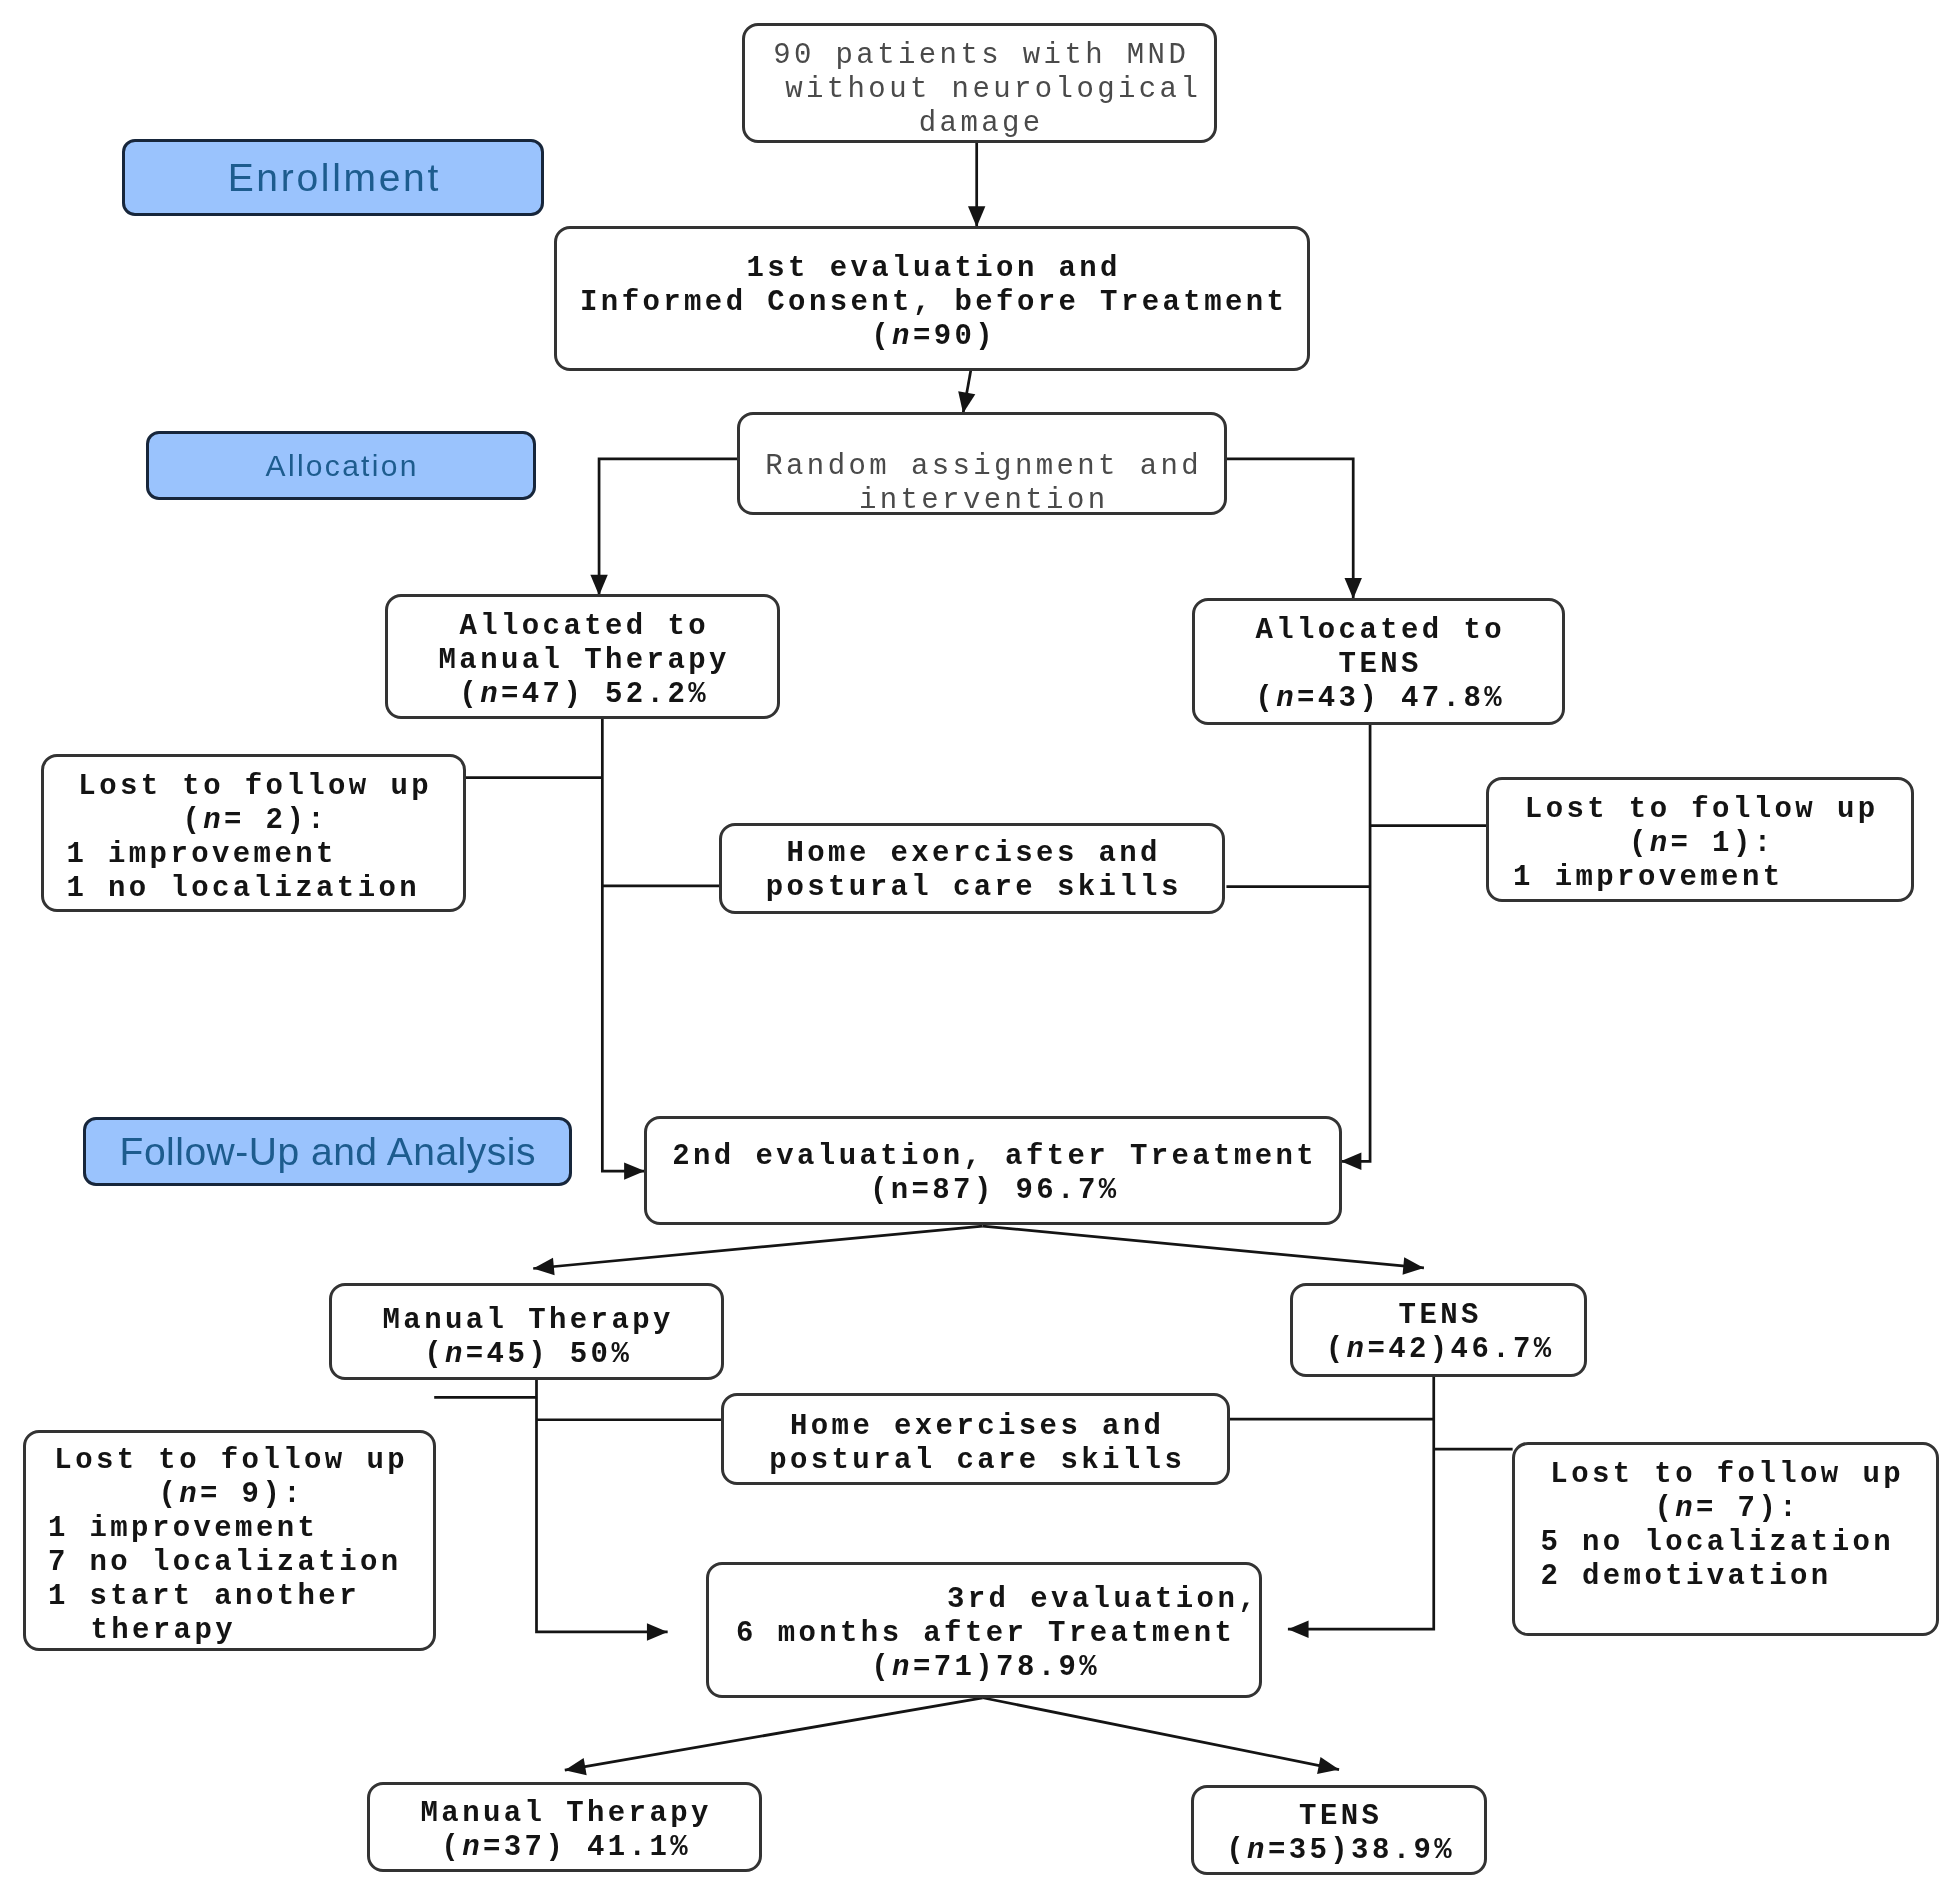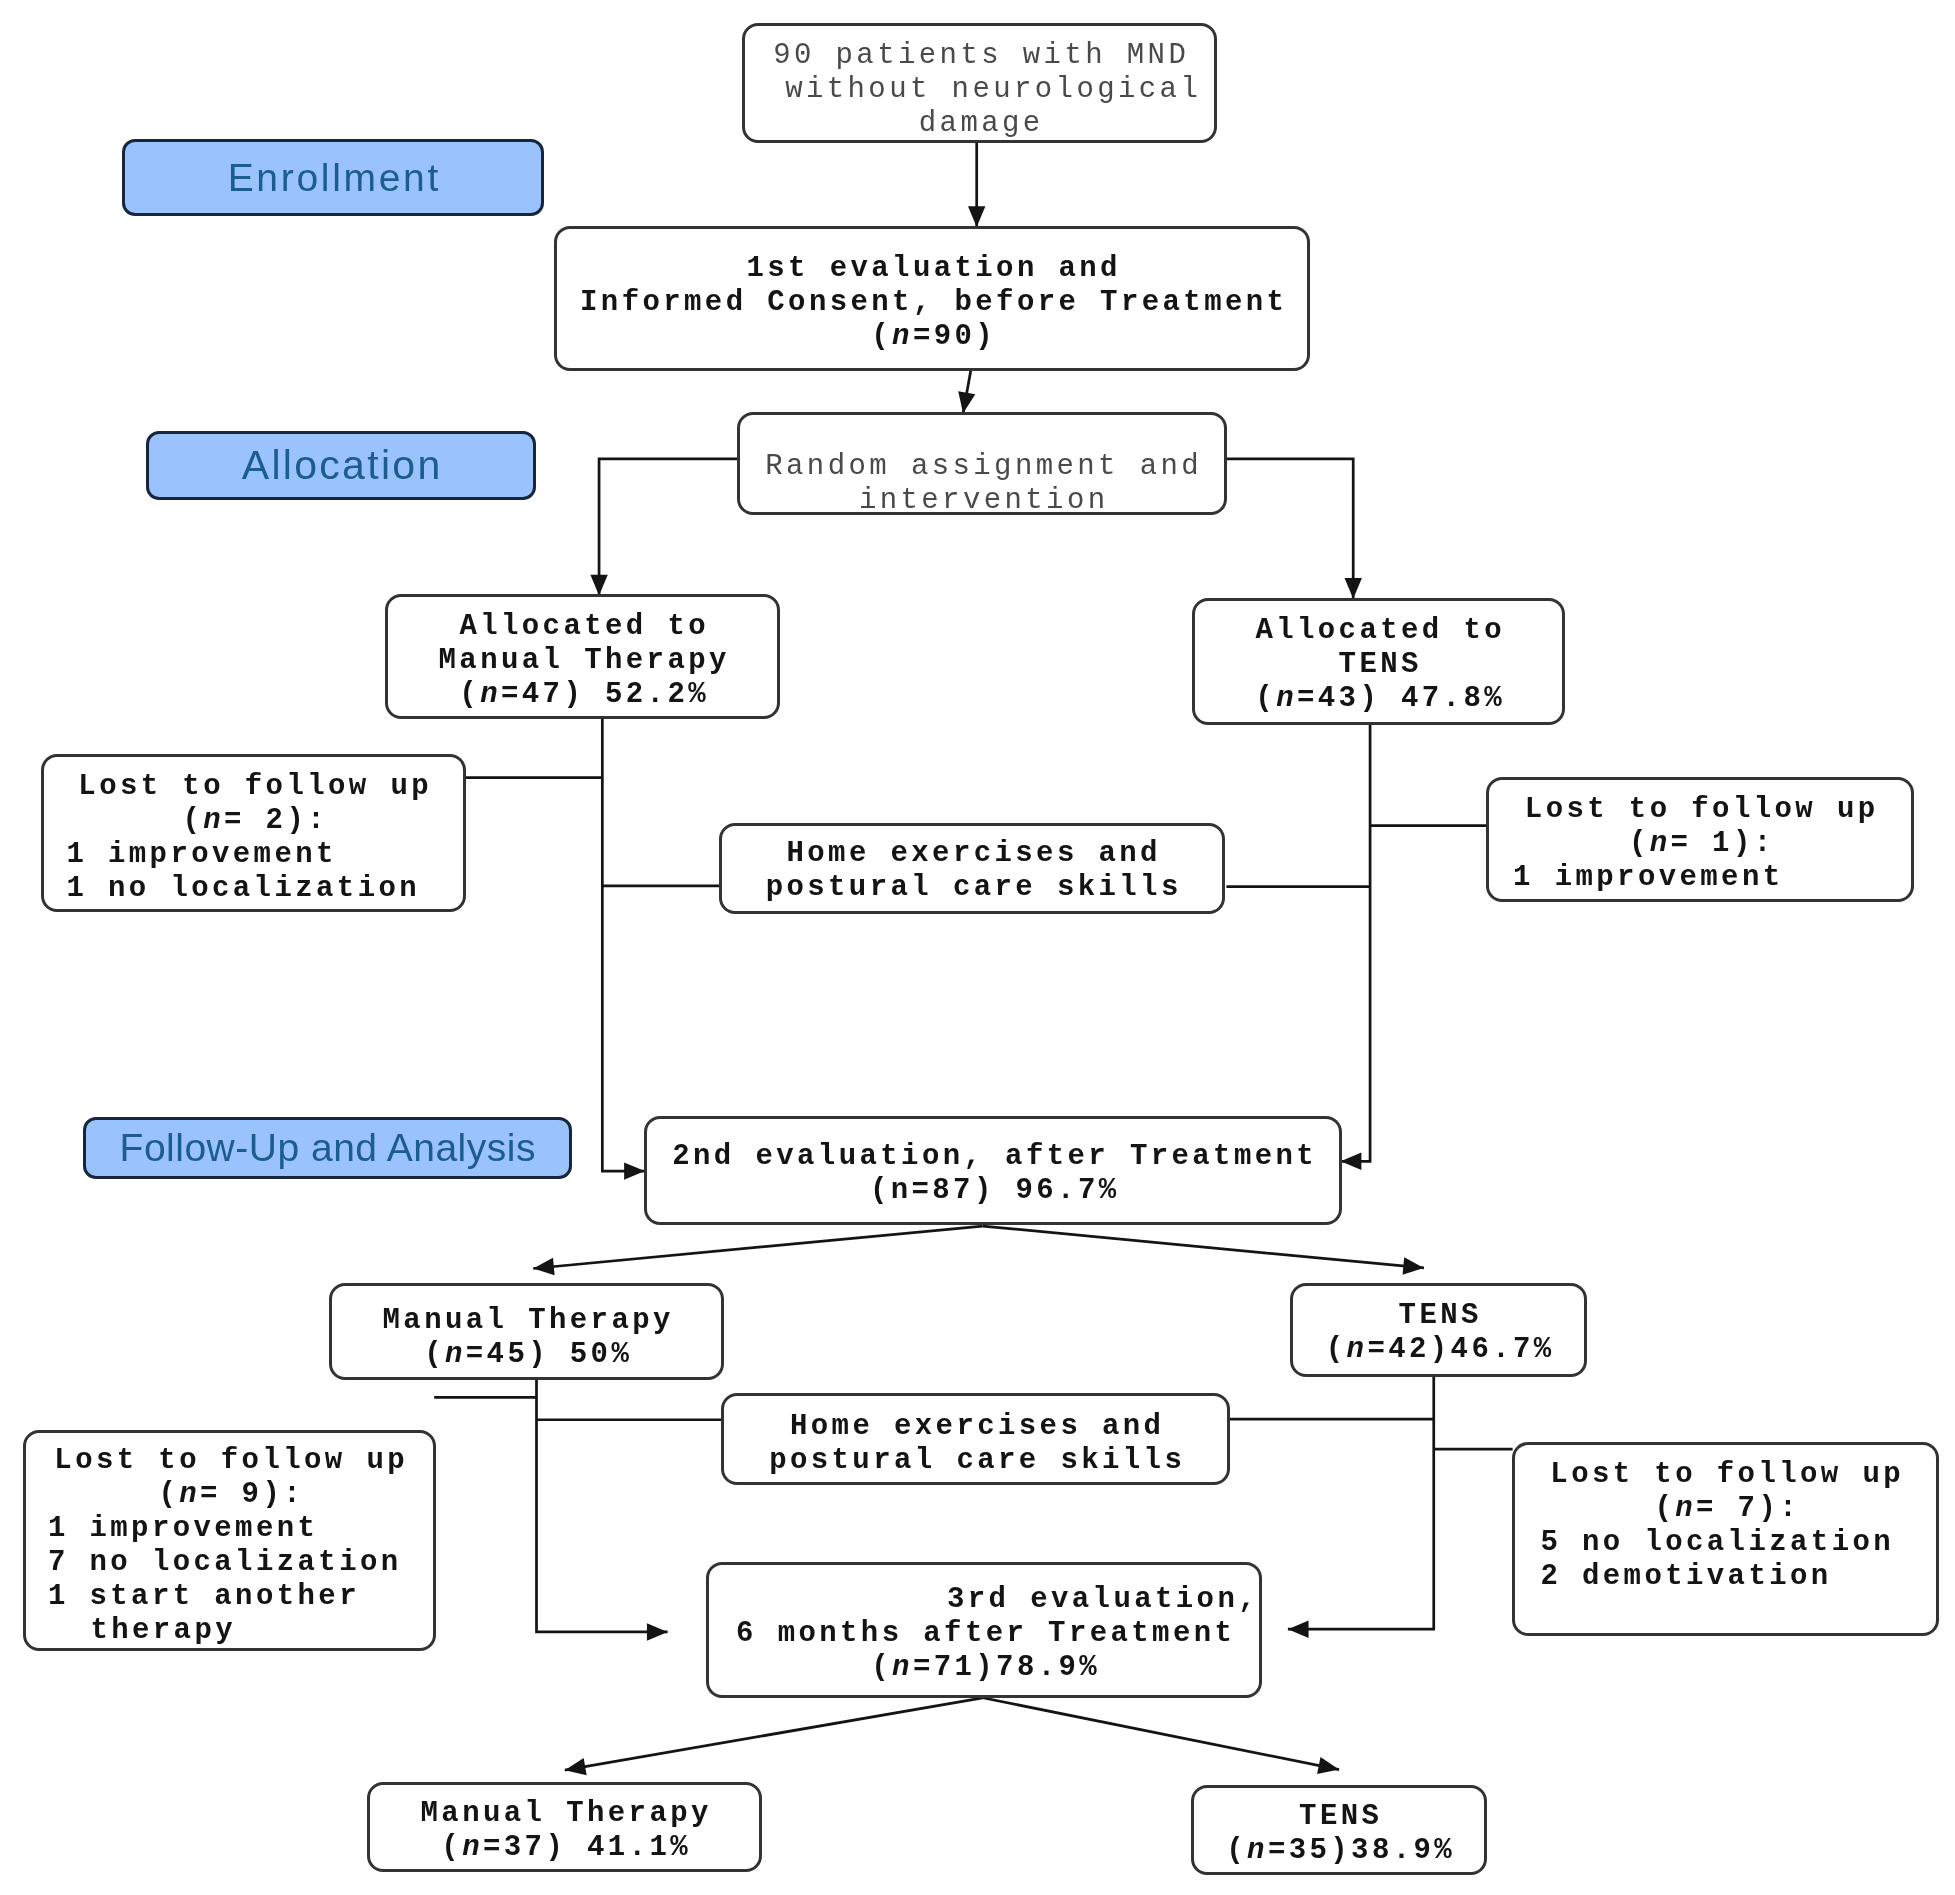--- a/index.html
+++ b/index.html
@@ -211,19 +211,19 @@
 <div class="node flowbox" style="left:1191px;top:1785px;width:296px;height:90px;">
       <div class="lines" style="position:relative;top:4.4px">
         <div class="ln" style="text-align:center;">TENS</div>
         <div class="ln" style="text-align:center;">(<i class="nit">n</i>=35)38.9%</div>
       </div>
     </div>
 <div class="node stage" style="left:122px;top:139px;width:422px;height:77px;">
       <span style="font-size:39px;letter-spacing:2.7px;text-indent:2.7px">Enrollment</span>
     </div>
 <div class="node stage" style="left:146px;top:431px;width:390px;height:69px;">
-      <span style="font-size:41px;letter-spacing:2.3px;text-indent:2.3px">Allocation</span>
-    </div>
-<div class="node stage" style="left:83px;top:1117px;width:489px;height:62px;">
+      <span style="font-size:30px;letter-spacing:2.3px;text-indent:2.3px">Allocation</span>
+    </div>
+<div class="node stage" style="left:83px;top:1117px;width:489px;height:69px;">
       <span style="font-size:39px;letter-spacing:0.5px;text-indent:0.5px">Follow-Up and Analysis</span>
     </div>
 </div>
 
 
 </body></html>

